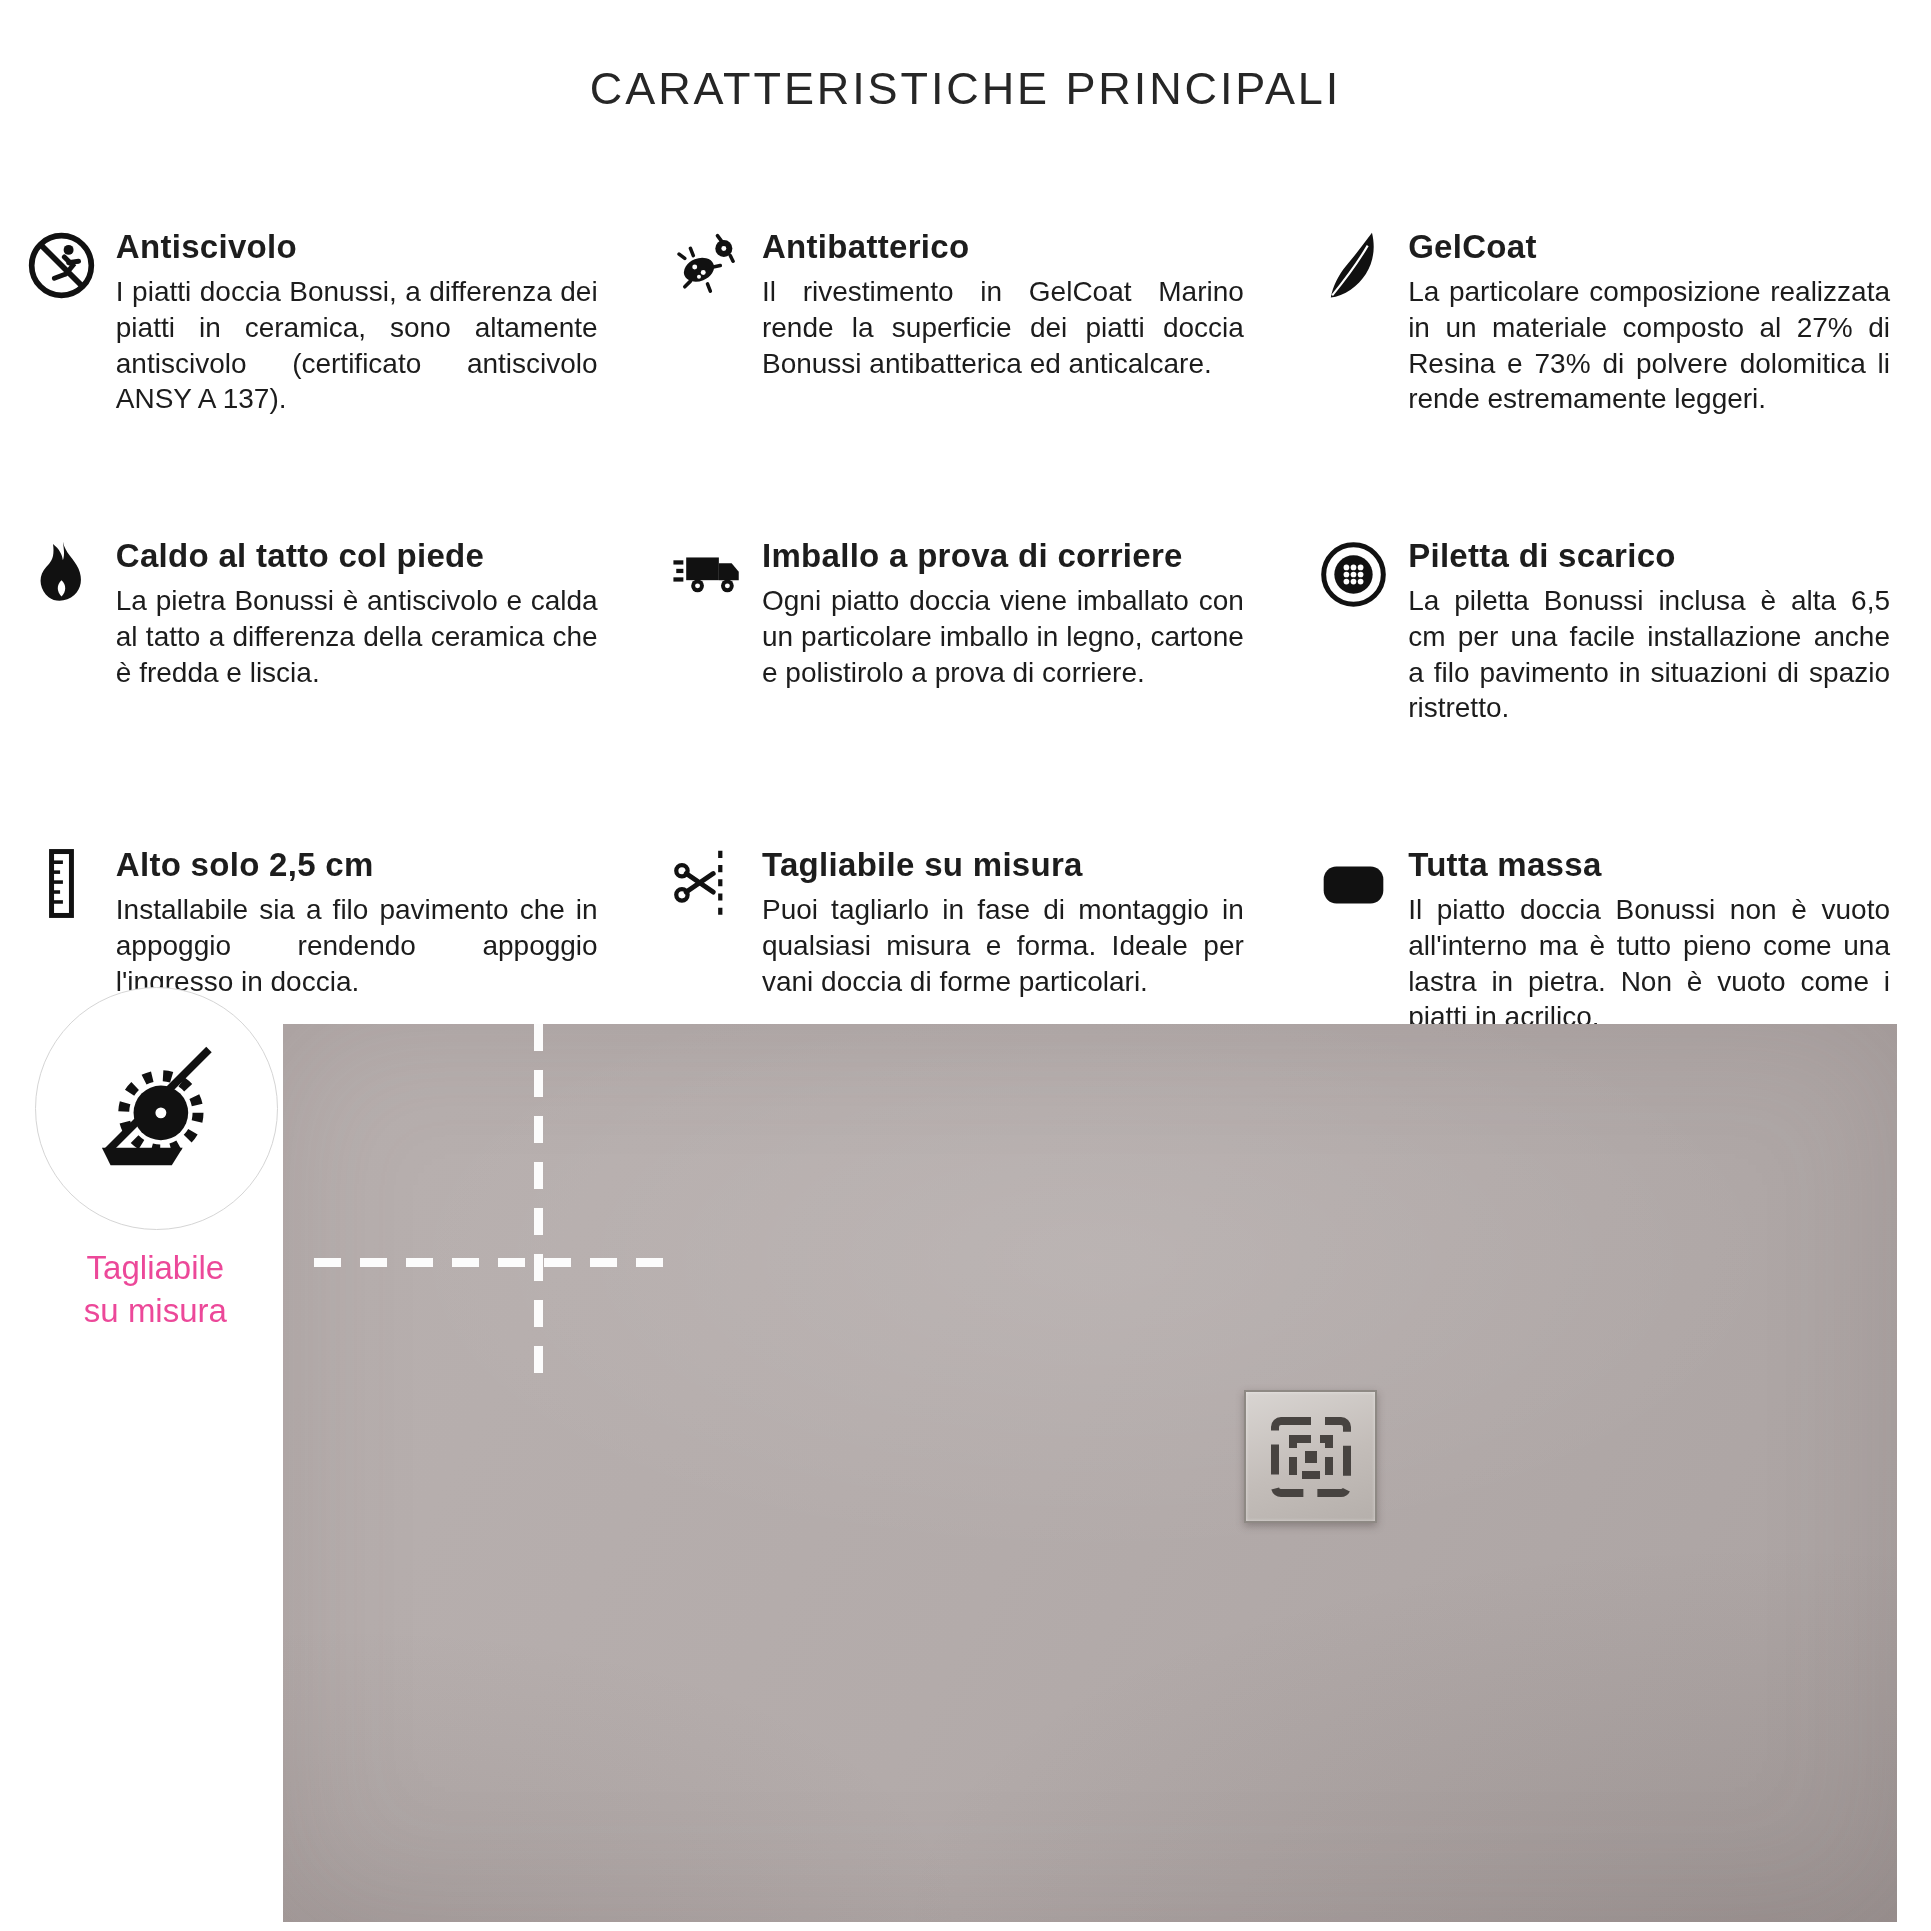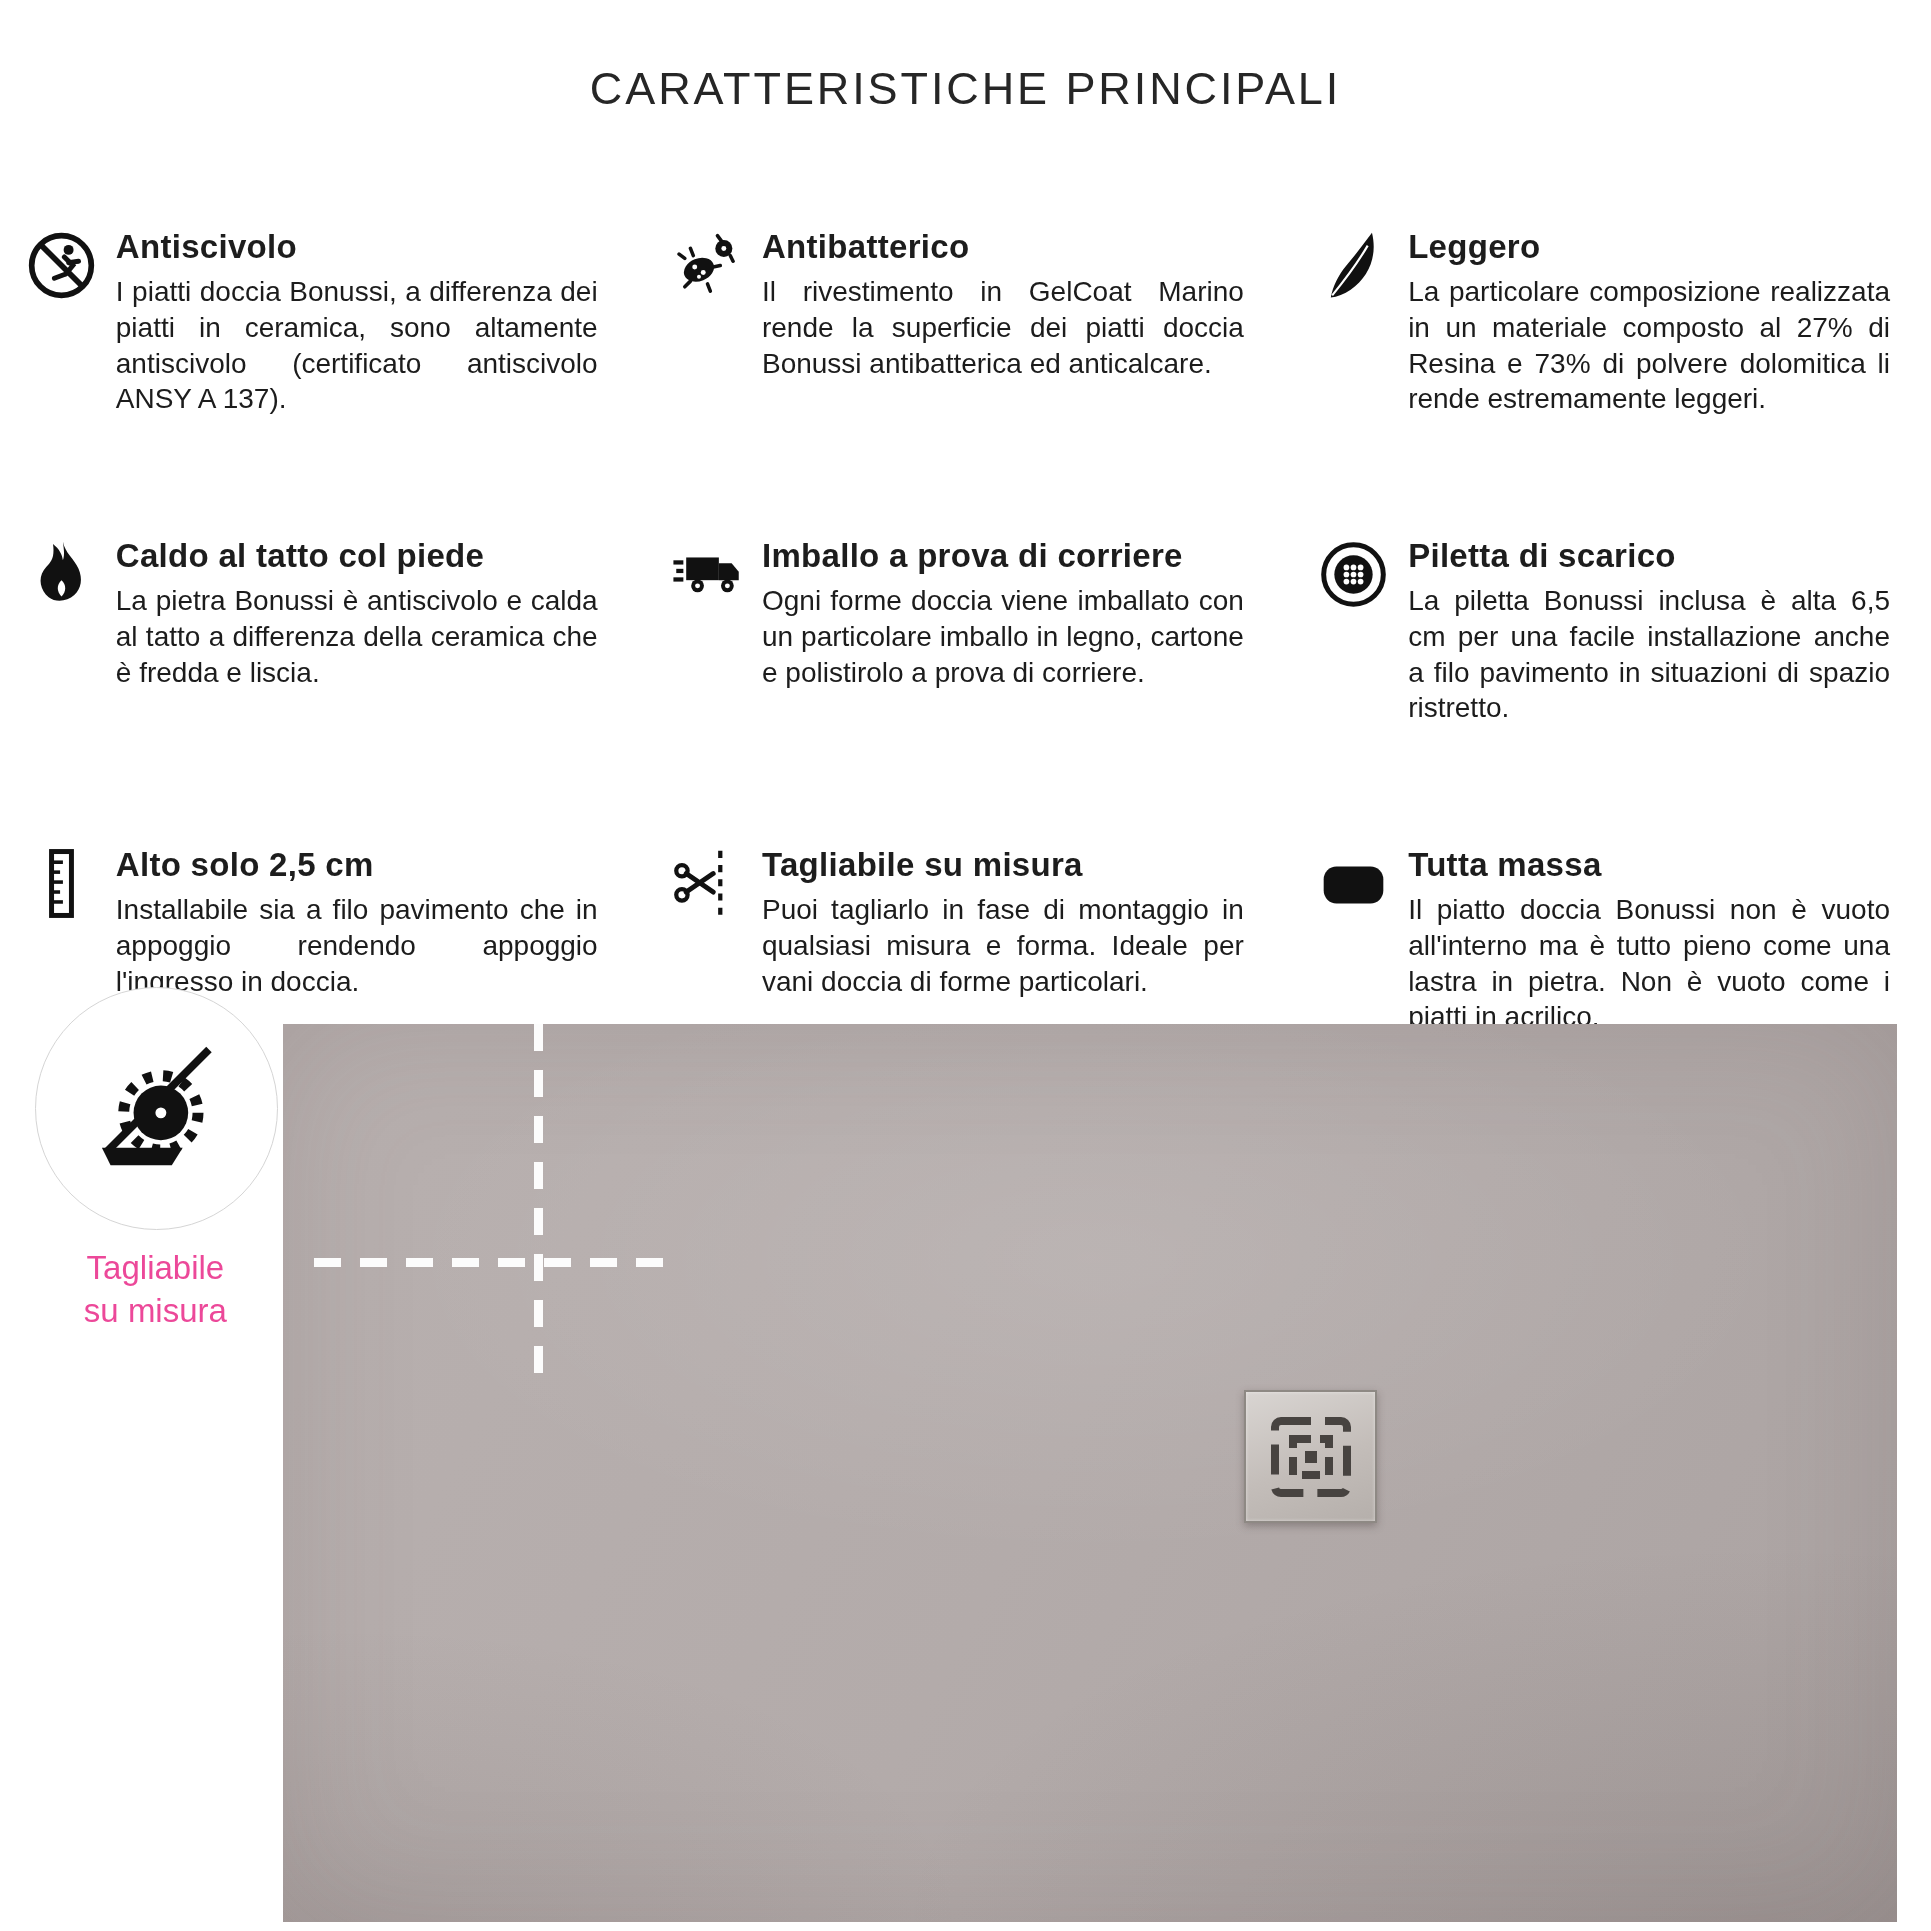--- a/index.html
+++ b/index.html
@@ -108,21 +108,21 @@
   </div>
 
   <div class="feature">
     <div class="icon-box">
       <svg viewBox="0 0 100 100">
         <path d="M76 4 C 84 36 72 66 46 84 C 37 90 27 94 18 95 C 21 80 28 64 40 50 C 52 36 64 20 76 4 Z" fill="#111"></path>
         <path d="M20 92 C 38 70 56 46 70 22" stroke="#fff" stroke-width="3" fill="none"></path>
       </svg>
     </div>
     <div class="feature-text">
-      <h3>Leggero</h3>
+      <h3>GelCoat</h3>
       <p>La particolare composizione realizzata in un materiale composto al 27% di Resina e 73% di polvere dolomitica li rende estremamente leggeri.</p>
     </div>
   </div>
 
   <div class="feature">
     <div class="icon-box">
       <svg viewBox="0 0 100 100">
         <path d="M52 4 C 55 20 68 28 74 42 C 80 56 78 70 68 79 C 58 88 42 90 32 82 C 20 72 17 56 25 44 C 30 37 36 33 38 24 C 39 19 39 13 38 7 C 47 14 51 22 52 30 C 55 22 53 13 52 4 Z" fill="#111"></path>
         <path d="M50 58 C 57 64 57 74 50 81 C 43 74 43 64 50 58 Z" fill="#fff"></path>
       </svg>
@@ -144,21 +144,21 @@
           <rect x="2" y="54" width="14" height="6"></rect>
         </g>
         <circle cx="36" cy="66" r="9" fill="#111"></circle>
           <circle cx="36" cy="66" r="3.5" fill="#fff"></circle>
         <circle cx="78" cy="66" r="9" fill="#111"></circle>
           <circle cx="78" cy="66" r="3.5" fill="#fff"></circle>
       </svg>
     </div>
     <div class="feature-text">
       <h3>Imballo a prova di corriere</h3>
-      <p>Ogni forme doccia viene imballato con un particolare imballo in legno, cartone e polistirolo a prova di corriere.</p>
+      <p>Ogni piatto doccia viene imballato con un particolare imballo in legno, cartone e polistirolo a prova di corriere.</p>
     </div>
   </div>
 
   <div class="feature">
     <div class="icon-box">
       <svg viewBox="0 0 100 100">
         <circle cx="50" cy="50" r="42" fill="none" stroke="#111" stroke-width="7"></circle>
         <circle cx="50" cy="50" r="27" fill="#111"></circle>
         <g fill="#fff">
           <circle cx="40" cy="40" r="4"></circle>

